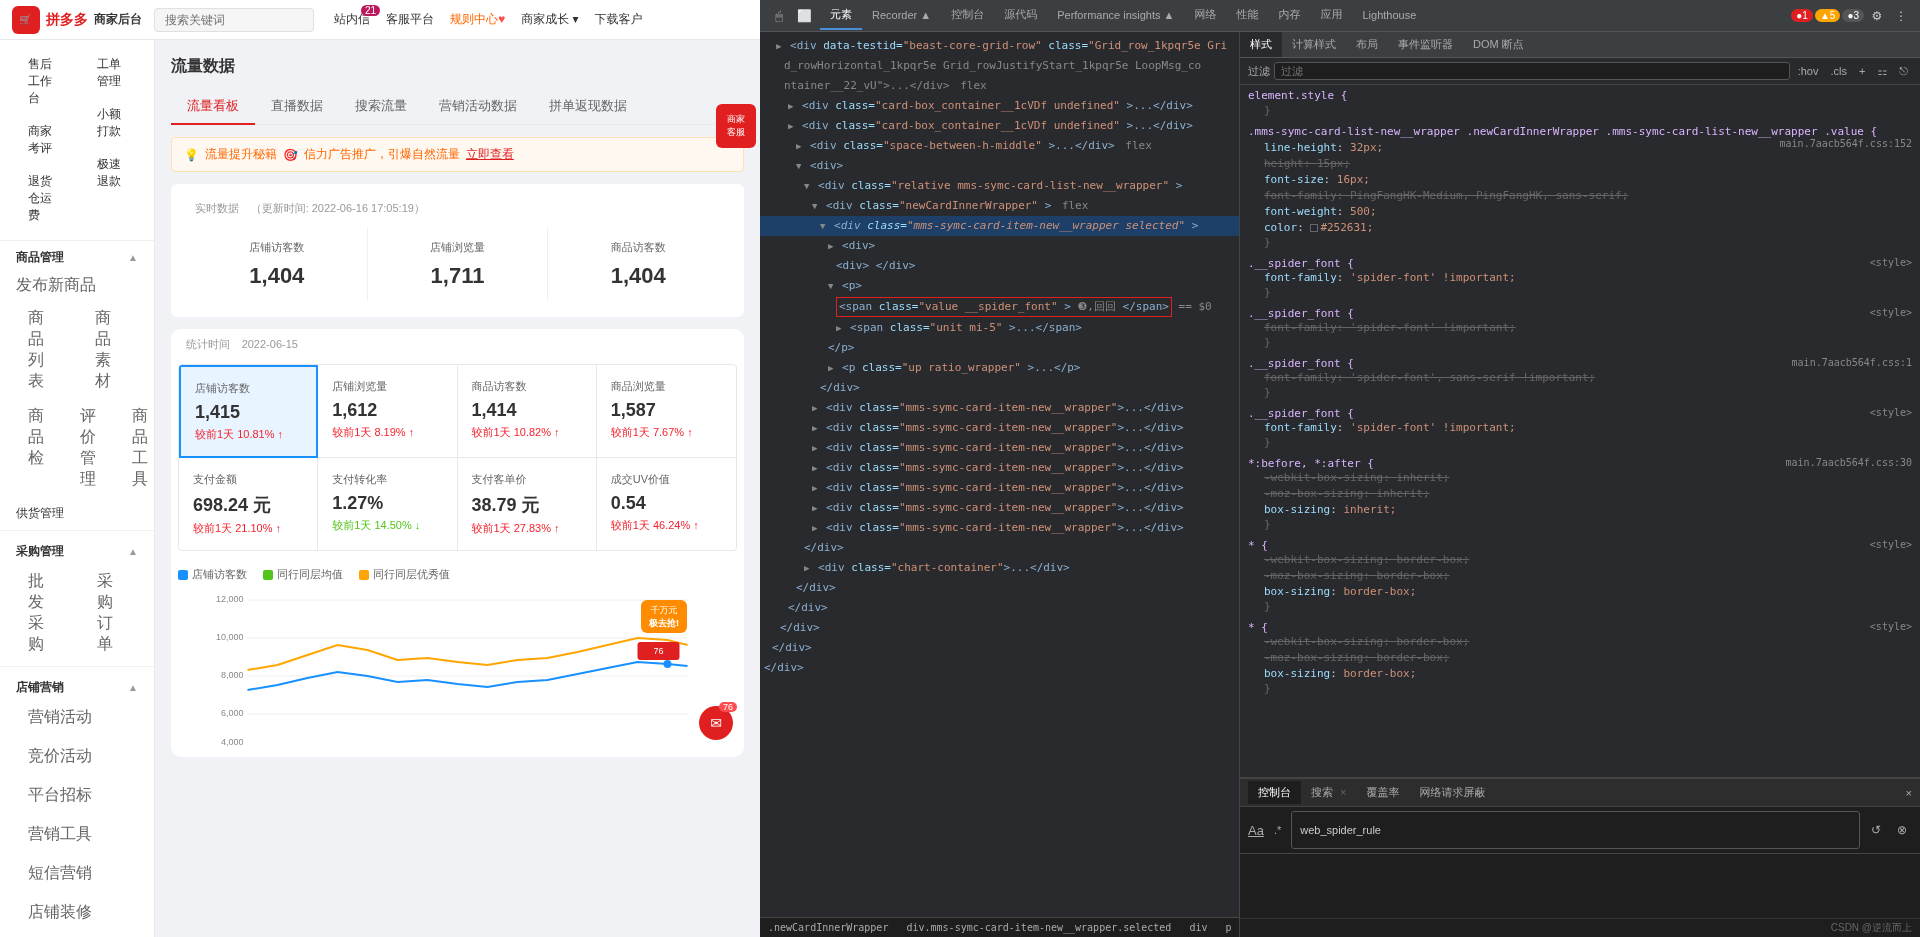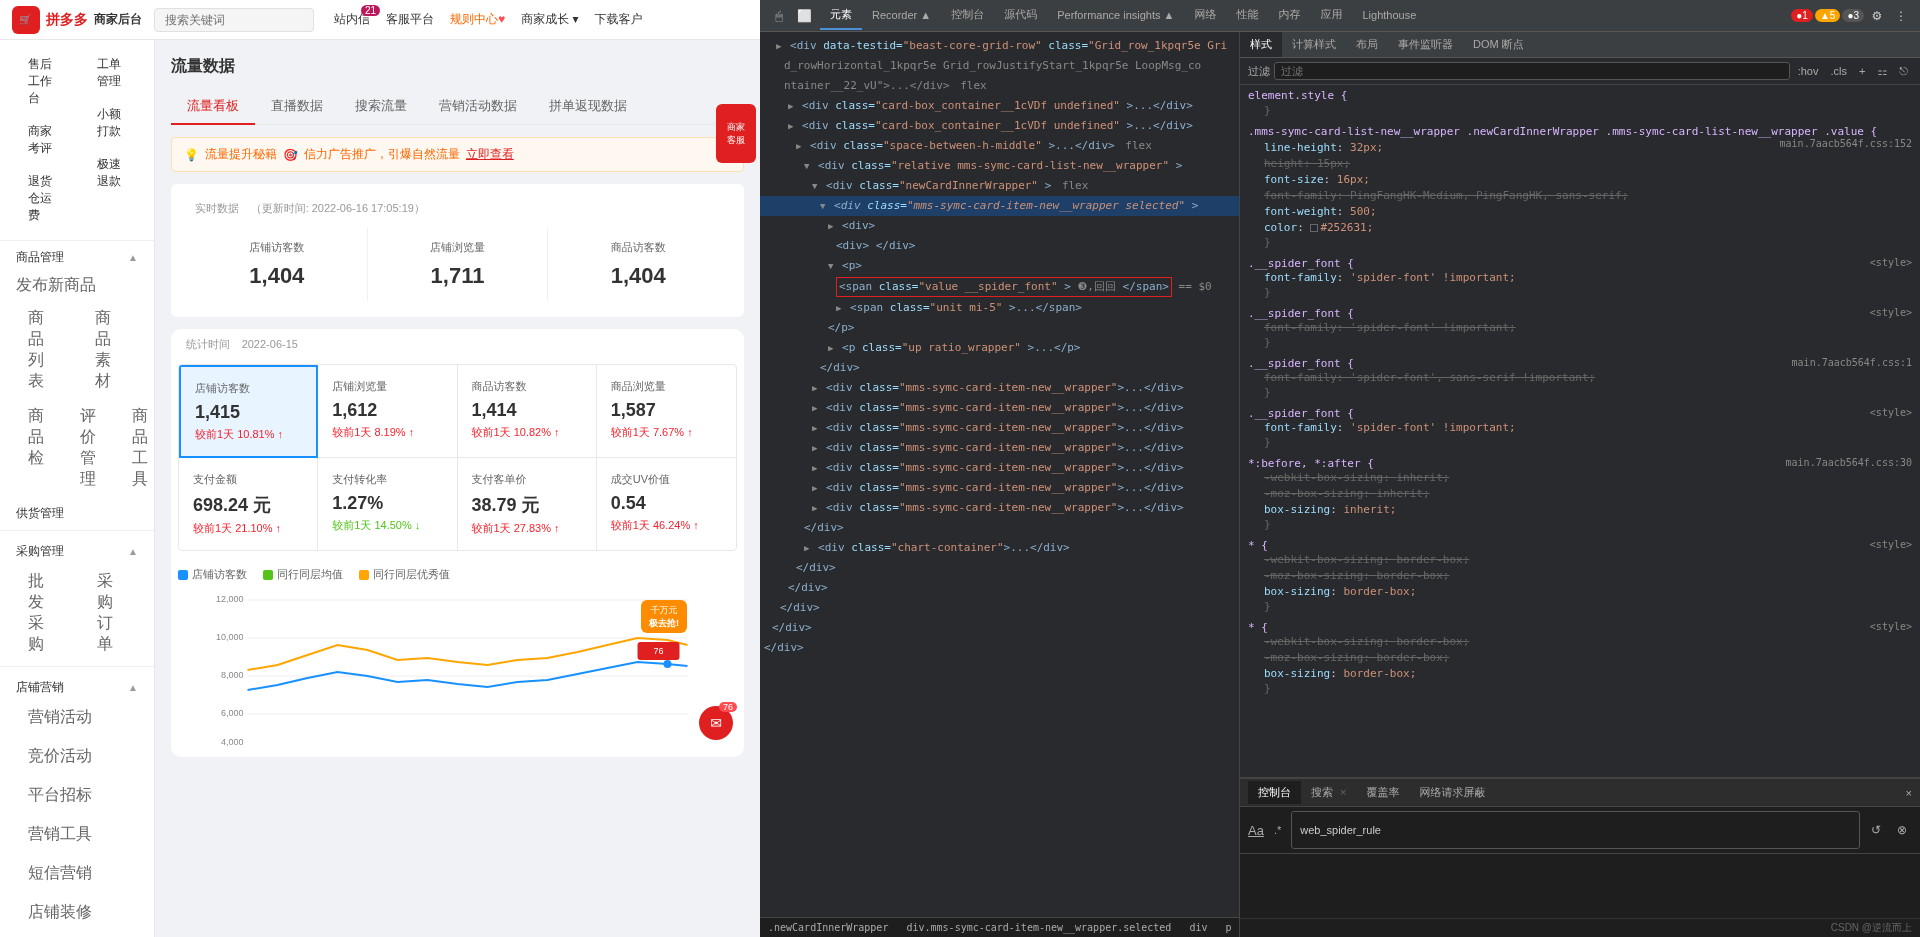--- a/index.html
+++ b/index.html
@@ -19,21 +19,21 @@
     .nav-badge { background: #be185d; color: white; border-radius: 8px; padding: 0 4px; font-size: 10px; position: absolute; top: -6px; right: -10px; }
     .nav-link-orange { color: #ff6600; }
 
     
     .body-area { display: flex; flex: 1; overflow: hidden; }
 
     
     .sidebar { width: 155px; min-width: 155px; background: #fff; border-right: 1px solid #e8e8e8; overflow-y: auto; flex-shrink: 0; }
     .sidebar-item { padding: 8px 16px; font-size: 12px; color: #333; cursor: pointer; }
     .sidebar-section { padding: 8px 16px 4px; font-size: 12px; color: #333; display: flex; align-items: center; justify-content: space-between; }
-    .sidebar-section .section-title { font-weight: 400; }
+    .sidebar-section .section-title { font-weight: 700; }
     .sidebar-section-icon { font-size: 10px; color: #999; }
     .sidebar-sub { padding: 5px 16px; font-size: 16px; color: #666; cursor: pointer; }
     .sidebar-divider { height: 1px; background: #f0f0f0; margin: 4px 0; }
 
     
     .main-content { flex: 1; overflow-y: auto; padding: 16px; }
 
     .page-title { font-size: 16px; font-weight: 600; color: #333; margin-bottom: 12px; }
 
     .tabs-bar { display: flex; align-items: center; gap: 0; border-bottom: 1px solid #e8e8e8; margin-bottom: 12px; }
@@ -69,21 +69,21 @@
     .arrow-down::after { content: '↓'; color: #52c41a; }
 
     .chart-legend { display: flex; gap: 16px; margin-bottom: 8px; }
     .legend-item { display: flex; align-items: center; gap: 4px; font-size: 11px; color: #666; }
     .legend-dot { width: 10px; height: 10px; border-radius: 2px; }
 
     .chart-area { height: 160px; position: relative; overflow: hidden; }
     .chart-svg { width: 100%; height: 100%; }
 
     
-    .merchant-service-btn { position: absolute; right: 8px; top: 90px; background: #e02020; color: white; border-radius: 50%; width: 44px; height: 59px; display: flex; flex-direction: column; align-items: center; justify-content: center; font-size: 9px; cursor: pointer; z-index: 10; margin-left: 8px; }
+    .merchant-service-btn { position: absolute; right: 8px; top: 90px; background: #e02020; color: white; border-radius: 50%; width: 44px; height: 44px; display: flex; flex-direction: column; align-items: center; justify-content: center; font-size: 9px; cursor: pointer; z-index: 10; margin-left: 8px; }
 
     
     #right-panel { flex: 1; height: 937px; display: flex; flex-direction: column; background: #292a2d; color: #ccc; font-size: 11px; overflow: hidden; }
 
     
     .devtools-topbar { background: #3c3f41; height: 32px; display: flex; align-items: center; padding: 0 8px; border-bottom: 1px solid #555; flex-shrink: 0; gap: 4px; }
     .devtools-icons { display: flex; gap: 4px; align-items: center; }
     .devtools-icon-btn { width: 22px; height: 22px; border-radius: 3px; display: flex; align-items: center; justify-content: center; cursor: pointer; color: #ccc; font-size: 12px; }
     .devtools-tabs { display: flex; align-items: center; gap: 0; flex: 1; overflow: hidden; }
     .devtools-tab { padding: 6px 10px; font-size: 11px; color: #aaa; cursor: pointer; white-space: nowrap; border-bottom: 2px solid transparent; }
@@ -428,20 +428,24 @@
           <span class="dom-attr-name">class=</span><span class="dom-attr-val">"card-box_container__1cVDf undefined"</span>
           <span class="dom-tag">&gt;...&lt;/div&gt;</span>
         </div>
         <div class="dom-line" style="padding-left:36px;">
           <span class="dom-triangle">▶</span>
           <span class="dom-tag">&lt;div </span>
           <span class="dom-attr-name">class=</span><span class="dom-attr-val">"space-between-h-middle"</span>
           <span class="dom-tag">&gt;...&lt;/div&gt;</span>
           <span style="color:#888; margin-left:4px;">flex</span>
         </div>
+        <div class="dom-line" style="padding-left:36px;">
+          <span class="dom-triangle">▼</span>
+          <span class="dom-tag">&lt;div&gt;</span>
+        </div>
         <div class="dom-line" style="padding-left:44px;">
           <span class="dom-triangle">▼</span>
           <span class="dom-tag">&lt;div </span>
           <span class="dom-attr-name">class=</span><span class="dom-attr-val">"relative mms-symc-card-list-new__wrapper"</span>
           <span class="dom-tag">&gt;</span>
         </div>
         <div class="dom-line" style="padding-left:52px;">
           <span class="dom-triangle">▼</span>
           <span class="dom-tag">&lt;div </span>
           <span class="dom-attr-name">class=</span><span class="dom-attr-val">"newCardInnerWrapper"</span>

